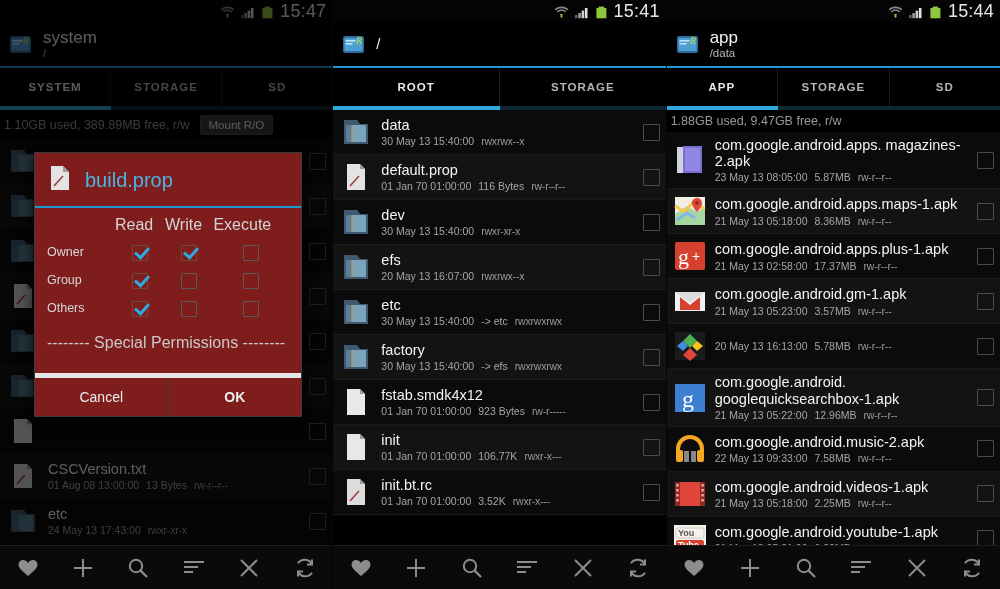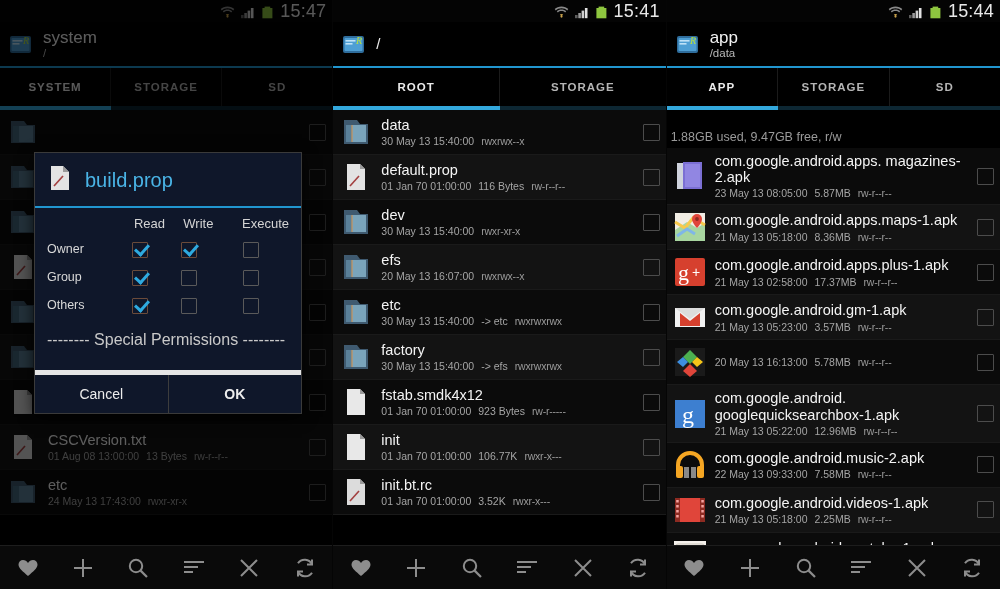--- a/index.html
+++ b/index.html
@@ -89,32 +89,32 @@
     position: absolute; left: 0; bottom: 0; width: 100%; height: 44px;
     background: #0a0a0a; border-top: 1px solid #1d1d1d;
     display: flex; align-items: center; justify-content: space-around;
   }
   .bbtn { width: 34px; height: 30px; display: flex; align-items: center; justify-content: center; }
 
   
   .scrim { position: absolute; inset: 0; background: rgba(0,0,0,.62); }
   .dialog {
     position: absolute; left: 34px; top: 152px; width: 268px;
-    background: #0f172a; border: 1px solid #3a3a3a;
+    background: #7f1d1d; border: 1px solid #3a3a3a;
     box-shadow: 0 3px 14px rgba(0,0,0,.8);
   }
   .dlg-head {
     display: flex; align-items: center; gap: 12px; padding: 12px 14px 11px 14px;
     border-bottom: 2px solid #2196cf;
   }
   .dlg-title { color: #4ab4e6; font-size: 20px; }
   .dlg-body { padding: 8px 12px 4px 12px; }
   .permtable { width: 100%; border-collapse: collapse; }
   .permtable th {
-    color: #d4d4d4; font-size: 13px; font-weight: normal; padding-bottom: 4px; text-align: right;
+    color: #d4d4d4; font-size: 16px; font-weight: normal; padding-bottom: 4px; text-align: left;
   }
   .permtable td { text-align: center; padding: 5px 0; }
   .permtable td.rl { text-align: left; color: #d8d8d8; font-size: 12.5px; width: 68px; }
   .chk {
     width: 16px; height: 16px; border: 1px solid #5a5a5a; display: inline-block;
     position: relative; border-radius: 1px; vertical-align: middle;
   }
   .chk.on { border-color: #6b4b3a; }
   .chk.on::after {
     content: ""; position: absolute; left: 2px; top: 1px; width: 11px; height: 6px;
@@ -187,20 +187,24 @@
       <div class="tab sel">SYSTEM</div>
       <div class="tab">STORAGE</div>
       <div class="tab">SD</div>
     </div>
     <div class="tabstrip">
       <div class="seg on"></div>
       <div class="seg"></div>
       <div class="seg"></div>
     </div>
 
+    <div class="mountbar">
+      <span>1.10GB used, 389.89MB free, r/w</span>
+      <span class="mountbtn">Mount R/O</span>
+    </div>
 
     <div class="filelist">
       <div class="row">
         <span class="ficon"><svg width="34" height="34" viewBox="0 0 34 34">
               <path d="M5 6h13l3 4h8v18H5z" fill="#3f5a70"></path>
               <path d="M7 11h20v16H7z" fill="#5d8299"></path>
               <path d="M7 11h6v16H7z" fill="#46697e"></path>
             </svg></span>
         <span class="fmeta">
           <span class="fname"></span>
@@ -674,21 +678,21 @@
       <div class="tab sel">APP</div>
       <div class="tab">STORAGE</div>
       <div class="tab">SD</div>
     </div>
     <div class="tabstrip">
       <div class="seg on"></div>
       <div class="seg"></div>
       <div class="seg"></div>
     </div>
 
-    <div class="mountbar" style="height:22px;margin-top:16px;">
+    <div class="mountbar" style="height:22px;">
       <span>1.88GB used, 9.47GB free, r/w</span>
     </div>
 
     <div class="filelist">
       <div class="row">
         <span class="ficon"><svg width="34" height="34" viewBox="0 0 34 34">
               <rect x="4" y="4" width="8" height="26" fill="#cfd3dd"></rect>
               <rect x="10" y="3" width="19" height="27" fill="#7b6fd4"></rect>
               <rect x="12" y="5" width="15" height="23" fill="#9b90e8" opacity=".7"></rect>
             </svg></span>

